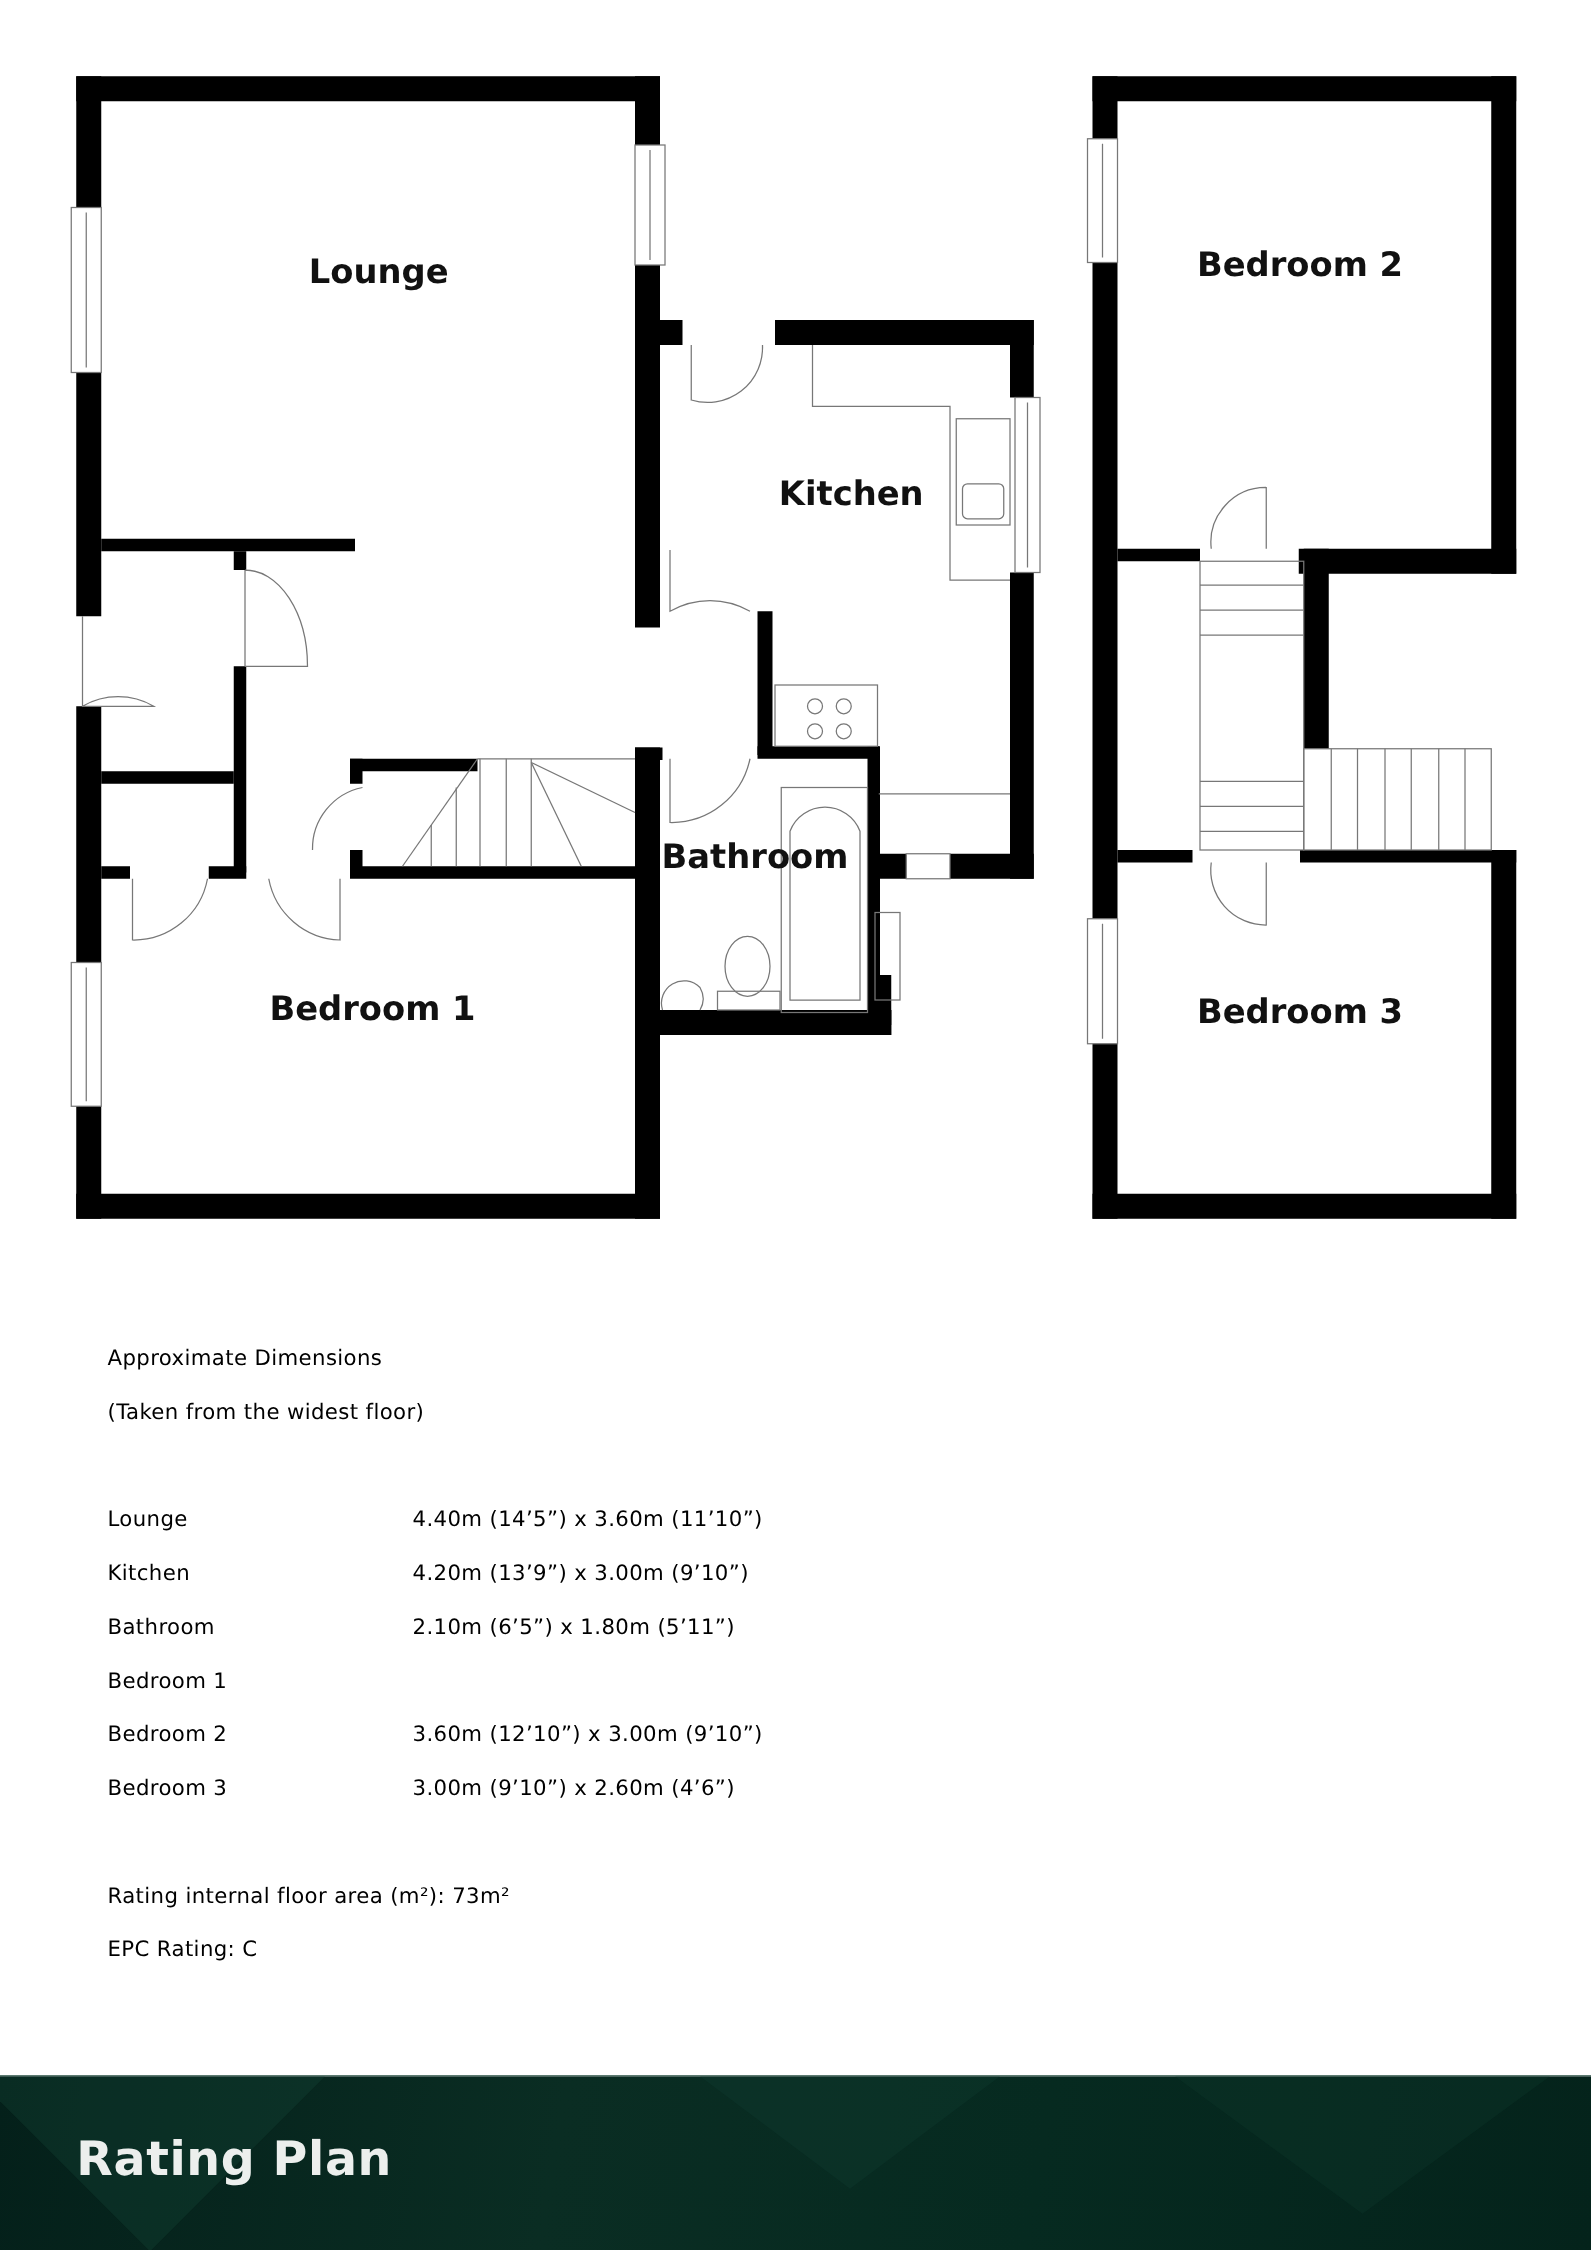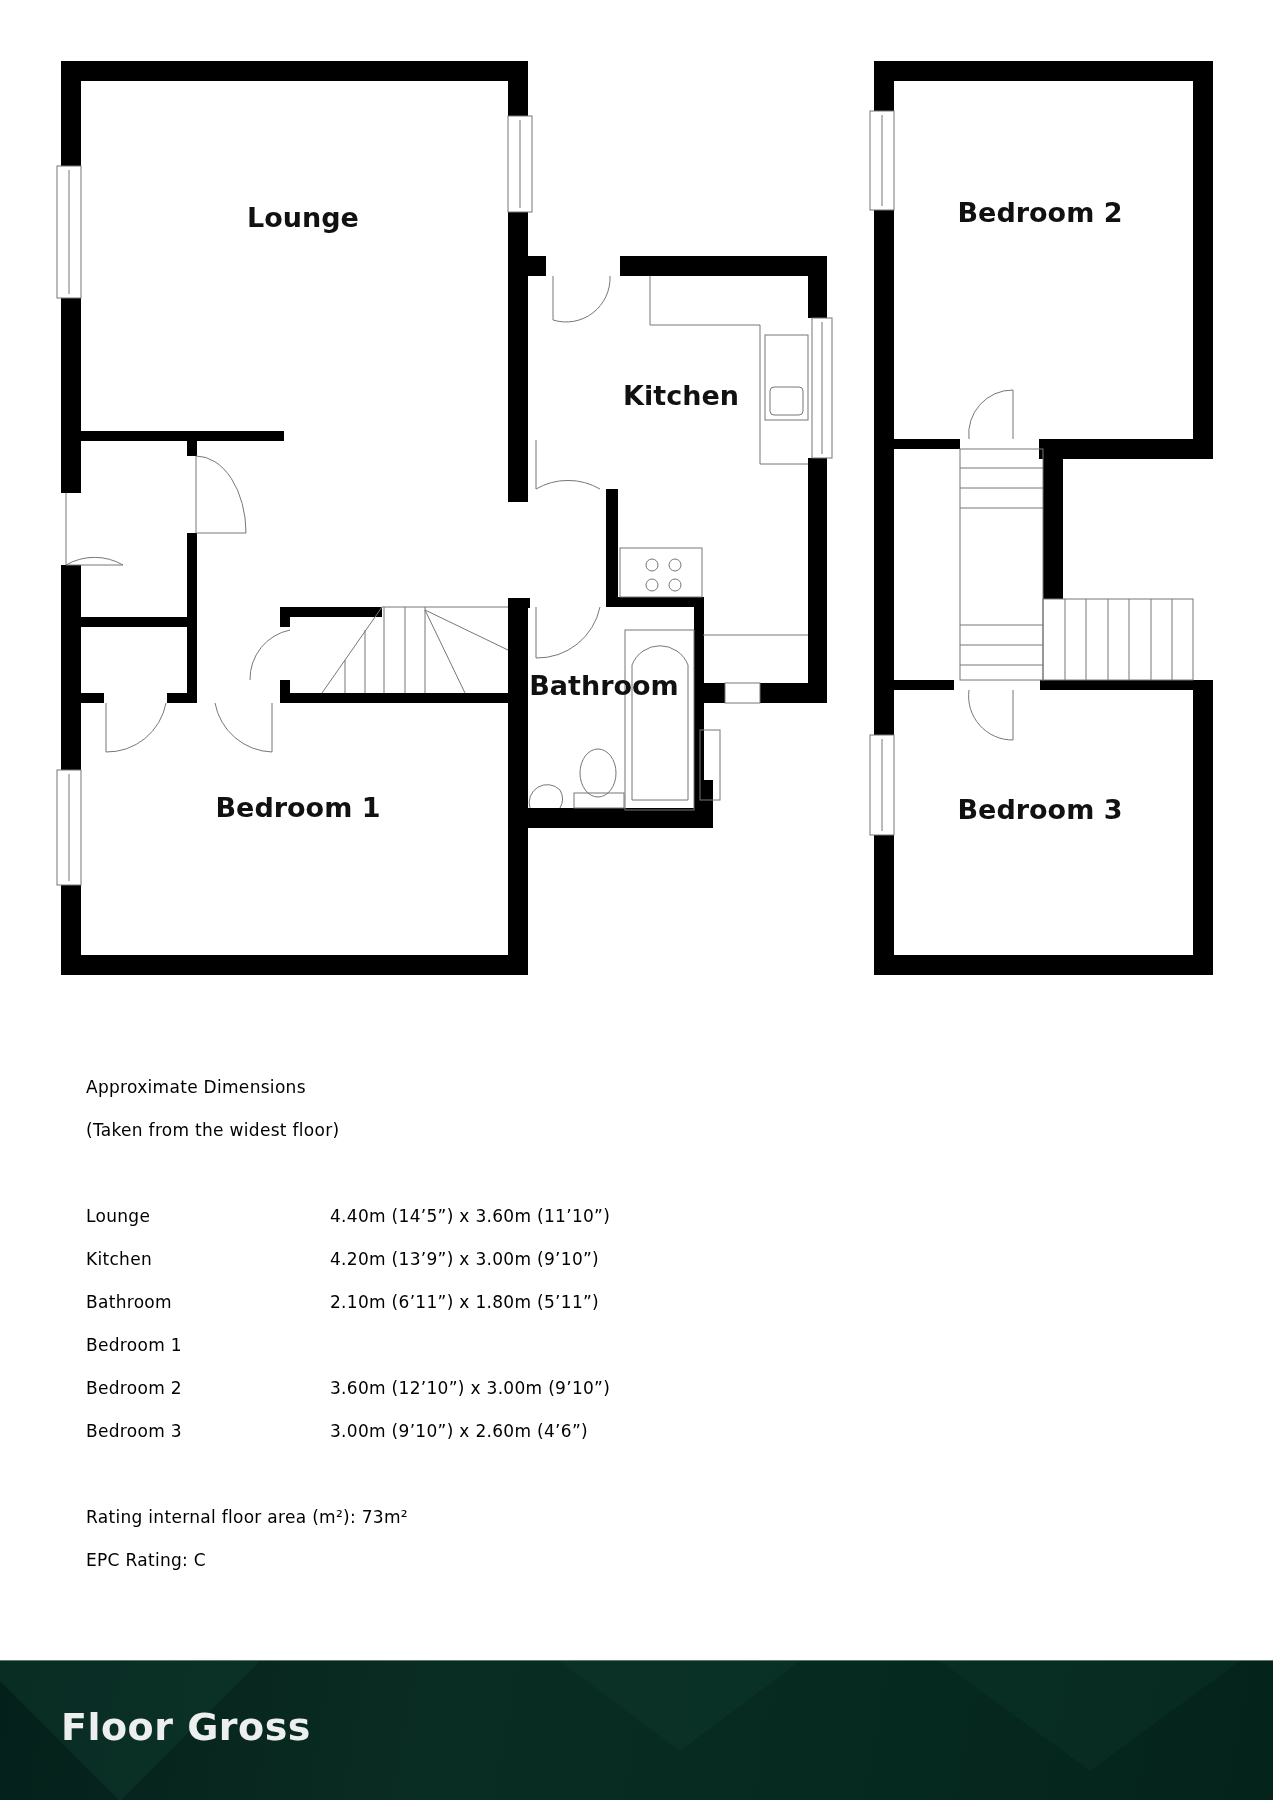--- a/index.html
+++ b/index.html
@@ -182,21 +182,21 @@
   <div class="row">
     <span class="name">Lounge</span>
     <span class="val">4.40m (14’5”) x 3.60m (11’10”)</span>
   </div>
   <div class="row">
     <span class="name">Kitchen</span>
     <span class="val">4.20m (13’9”) x 3.00m (9’10”)</span>
   </div>
   <div class="row">
     <span class="name">Bathroom</span>
-    <span class="val">2.10m (6’11”) x 1.80m (5’11”)</span>
+    <span class="val">2.10m (6’5”) x 1.80m (5’11”)</span>
   </div>
   <div class="row">
     <span class="name">Bedroom 1</span>
   </div>
   <div class="row">
     <span class="name">Bedroom 2</span>
     <span class="val">3.60m (12’10”) x 3.00m (9’10”)</span>
   </div>
   <div class="row">
     <span class="name">Bedroom 3</span>
@@ -204,14 +204,14 @@
   </div>
   <div class="gap"></div>
   <div class="line">Rating internal floor area (m²): 73m²</div>
   <div class="line">EPC Rating: C</div>
 </div>
 
 <div class="footer">
   <div class="facet1"></div>
   <div class="facet2"></div>
   <div class="facet3"></div>
-  <div class="title">Floor Gross</div>
+  <div class="title">Rating Plan</div>
 </div>
 
 </body></html>

